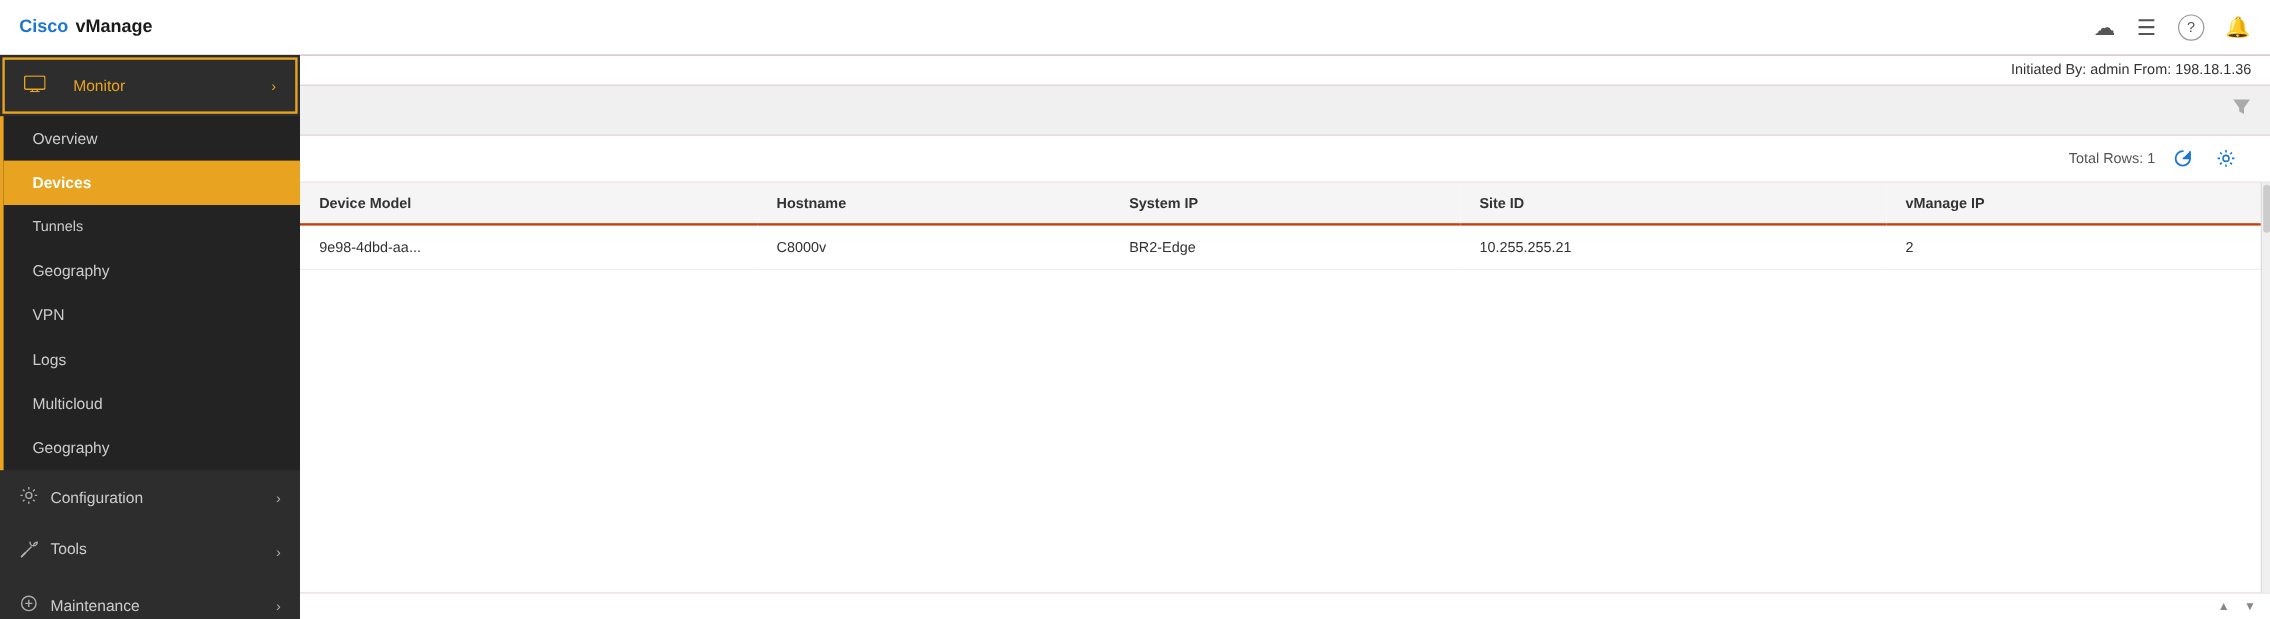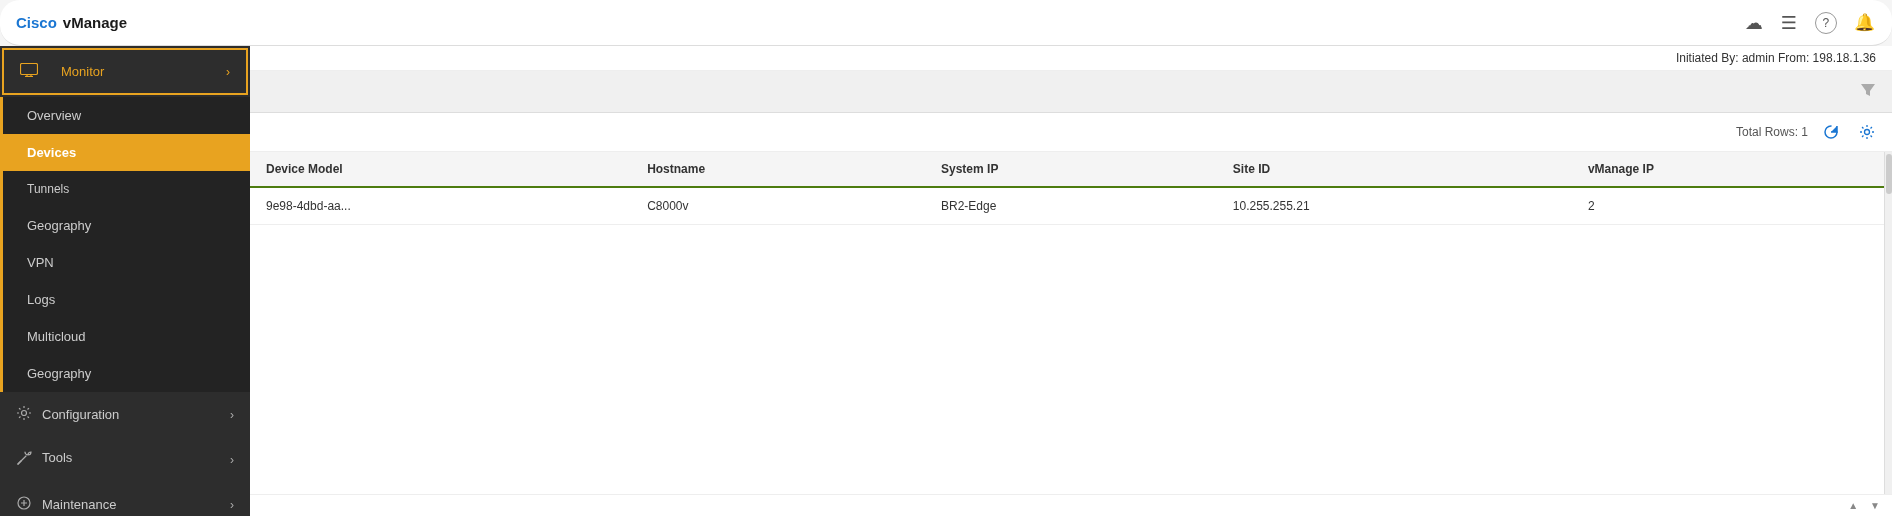--- a/index.html
+++ b/index.html
@@ -7,21 +7,21 @@
     table { width: 100%; border-collapse: collapse; }
     thead tr { background: #f5f5f5; border-bottom: 2px solid #ddd; }
     th { padding: 10px 16px; text-align: left; font-size: 12px; font-weight: 600; color: #333; white-space: nowrap; }
     td { padding: 10px 16px; font-size: 12px; color: #333; border-bottom: 1px solid #eee; }
   </style>
 </head>
 <body>
 
 <div style="display:flex; flex-direction:column; height:516px; overflow:hidden;">
 
-  <div style="display:flex; align-items:center; justify-content:space-between; background:#fff; height:46px; padding:0 16px; border-bottom:1px solid #ddd; flex-shrink:0; position:relative; z-index:10;border-radius:20px;">
+  <div style="display:flex; align-items:center; justify-content:space-between; background:#fff; height:46px; padding:0 16px; border-bottom:1px solid #ddd; flex-shrink:0; position:relative; z-index:10;">
     <div style="display:flex; align-items:center; gap:6px;">
       <span style="font-size:15px; font-weight:700; color:#1a76d2;">Cisco</span>
       <span style="font-size:15px; font-weight:600; color:#1a1a1a;">vManage</span>
     </div>
     <div style="display:flex; align-items:center; gap:18px;">
       <span style="font-size:18px; color:#555; cursor:pointer;">☁</span>
       <span style="font-size:18px; color:#555; cursor:pointer;">☰</span>
       <span style="font-size:16px; color:#555; cursor:pointer; border:1px solid #999; border-radius:50%; width:22px; height:22px; display:flex; align-items:center; justify-content:center; font-size:12px;">?</span>
       <span style="font-size:17px; color:#555; cursor:pointer;">🔔</span>
     </div>
@@ -105,40 +105,40 @@
       </div>
 
       <div style="background:#f0f0f0; padding:8px 16px; display:flex; justify-content:flex-end; align-items:center; gap:10px; border-bottom:1px solid #ddd; flex-shrink:0; min-height:42px;">
         <span style="color:#aaa; font-size:16px; cursor:pointer; margin-left:auto;">
           <svg width="16" height="16" viewBox="0 0 16 16" fill="#aaa">
               <path d="M1 2h14l-5 7v5l-4-2V9L1 2z"></path>
             </svg>
         </span>
       </div>
 
-      <div style="background:#fff; padding:6px 12px; display:flex; justify-content:flex-end; align-items:center; gap:10px; border-bottom:1px solid #eee; flex-shrink:0;">
+      <div style="background:#fff; padding:6px 24px; display:flex; justify-content:flex-end; align-items:center; gap:10px; border-bottom:1px solid #eee; flex-shrink:0;">
         <span style="font-size:12px; color:#555;">Total Rows: 1</span>
         <span style="color:#1a76d2; font-size:16px; cursor:pointer; display:flex; align-items:center; justify-content:center; width:26px; height:26px;">
           <svg width="16" height="16" viewBox="0 0 16 16" fill="none" stroke="#1a76d2" stroke-width="1.5">
             <path d="M14 8A6 6 0 1 1 8 2" stroke-linecap="round"></path>
             <polyline points="14,2 14,8 8,8" fill="#1a76d2" stroke="#1a76d2" stroke-width="1.5"></polyline>
           </svg>
         </span>
         <span style="color:#1a76d2; font-size:16px; cursor:pointer; display:flex; align-items:center; justify-content:center; width:26px; height:26px;">
           <svg width="16" height="16" viewBox="0 0 16 16" fill="none">
             <circle cx="8" cy="8" r="2.5" stroke="#1a76d2" stroke-width="1.3"></circle>
             <path d="M8 1v2M8 13v2M1 8h2M13 8h2M3.05 3.05l1.41 1.41M11.54 11.54l1.41 1.41M3.05 12.95l1.41-1.41M11.54 4.46l1.41-1.41" stroke="#1a76d2" stroke-width="1.3"></path>
           </svg>
         </span>
       </div>
 
       <div style="flex:1; overflow-y:auto; background:#fff; position:relative;">
         <table style="width:100%; border-collapse:collapse;">
           <thead>
-            <tr style="background:#f5f5f5; border-bottom:2px solid #4d7c0f;margin-left:22px;">
+            <tr style="background:#f5f5f5; border-bottom:2px solid #c2410c;margin-left:22px;">
               <th style="padding:10px 16px; text-align:left; font-size:12px; font-weight:600; color:#333; white-space:nowrap;">Device Model</th>
               <th style="padding:10px 16px; text-align:left; font-size:12px; font-weight:600; color:#333; white-space:nowrap;">Hostname</th>
               <th style="padding:10px 16px; text-align:left; font-size:12px; font-weight:600; color:#333; white-space:nowrap;">System IP</th>
               <th style="padding:10px 16px; text-align:left; font-size:12px; font-weight:600; color:#333; white-space:nowrap;">Site ID</th>
               <th style="padding:10px 16px; text-align:left; font-size:12px; font-weight:600; color:#333; white-space:nowrap;">vManage IP</th>
             </tr>
           </thead>
           <tbody>
             <tr style="border-bottom:1px solid #eee; cursor:pointer;">
               <td style="padding:10px 16px; font-size:12px; color:#333;">9e98-4dbd-aa...</td>

